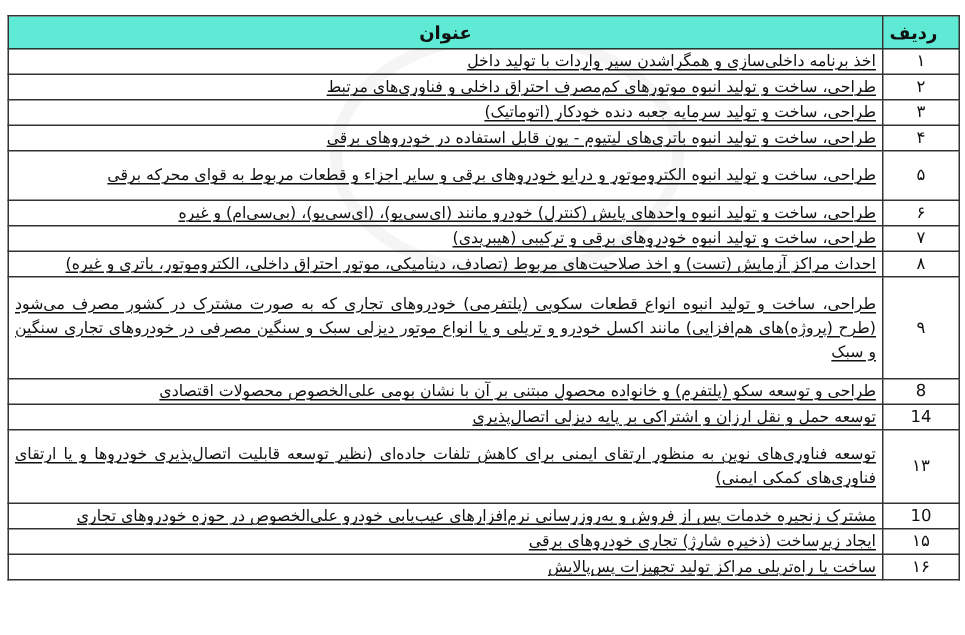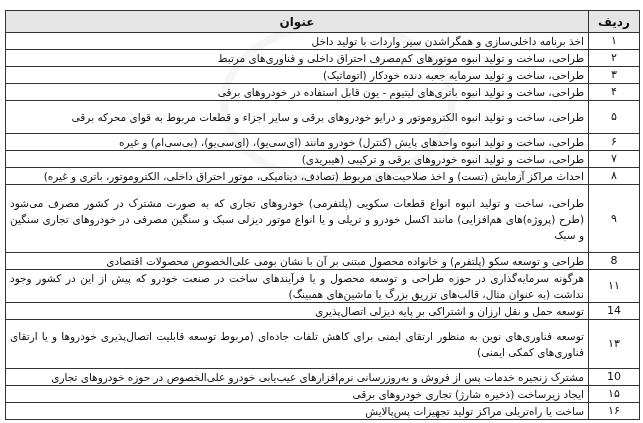--- a/index.html
+++ b/index.html
@@ -2,25 +2,25 @@
 <html><head>
 <meta charset="utf-8">
 <style>
   html, body { margin: 0; padding: 0; background: #ffffff; }
   body { width: 643px; height: 423px; overflow: hidden; position: relative;
          font-family: "DejaVu Sans", sans-serif; color: #111; }
   table { position: absolute; left: 5px; top: 10px; width: 635px; border-collapse: collapse;
           direction: rtl; table-layout: fixed; }
   td, th { border: 1px solid #333; padding: 0 4px; font-size: 10.5px; line-height: 16px;
            vertical-align: middle; }
-  th { font-weight: bold; font-size: 12px; height: 21px; background: #e5e5e5; }
-  th.num { width: 42px; text-align: center; }
+  th { font-weight: bold; font-size: 12px; height: 21px; background: #5eead4; }
+  th.num { width: 42px; text-align: left; }
   th.title { text-align: center; }
   td.num { text-align: center; width: 42px; font-size: 11px; }
-  td.title { text-align: right; text-underline-offset: 2px;
+  td.title { text-align: right; text-decoration: underline; text-underline-offset: 2px;
              text-decoration-thickness: 1px; margin-top: 32px; }
   td.title.justify { text-align: justify; text-align-last: right; }
   tr.h1 td { height: 16px; }
   tr.h2 td { height: 32px; }
   tr.h3 td { height: 48px; }
   tr.h4 td { height: 67px; }
   .watermark { position: absolute; left: 220px; top: 20px; width: 220px; height: 150px;
                border-radius: 50%; border: 8px solid rgba(200,200,200,0.18); pointer-events: none; }
 </style>
 </head>
@@ -69,31 +69,27 @@
       <td class="title">احداث مراکز آزمایش (تست) و اخذ صلاحیت‌های مربوط (تصادف، دینامیکی، موتور احتراق داخلی، الکتروموتور، باتری و غیره)</td>
     </tr>
     <tr class="h4">
       <td class="num">۹</td>
       <td class="title justify">طراحی، ساخت و تولید انبوه انواع قطعات سکویی (پلتفرمی) خودروهای تجاری که به صورت مشترک در کشور مصرف می‌شود (طرح (پروژه)های هم‌افزایی) مانند اکسل خودرو و تریلی و یا انواع موتور دیزلی سبک و سنگین مصرفی در خودروهای تجاری سنگین و سبک</td>
     </tr>
     <tr class="h1">
       <td class="num">8</td>
       <td class="title">طراحی و توسعه سکو (پلتفرم) و خانواده محصول مبتنی بر آن با نشان بومی علی‌الخصوص محصولات اقتصادی</td>
     </tr>
-    <tr class="h2">
-      <td class="num">۱۱</td>
-      <td class="title justify">هرگونه سرمایه‌گذاری در حوزه طراحی و توسعه محصول و یا فرآیندهای ساخت در صنعت خودرو که پیش از این در کشور وجود نداشت (به عنوان مثال، قالب‌های تزریق بزرگ یا ماشین‌های همبینگ)</td>
-    </tr>
     <tr class="h1">
       <td class="num">14</td>
       <td class="title">توسعه حمل و نقل ارزان و اشتراکی بر پایه دیزلی اتصال‌پذیری</td>
     </tr>
     <tr class="h3">
       <td class="num">۱۳</td>
-      <td class="title justify">توسعه فناوری‌های نوین به منظور ارتقای ایمنی برای کاهش تلفات جاده‌ای (مربوط توسعه قابلیت اتصال‌پذیری خودروها و یا ارتقای فناوری‌های کمکی ایمنی)</td>
+      <td class="title justify">توسعه فناوری‌های نوین به منظور ارتقای ایمنی برای کاهش تلفات جاده‌ای (نظیر توسعه قابلیت اتصال‌پذیری خودروها و یا ارتقای فناوری‌های کمکی ایمنی)</td>
     </tr>
     <tr class="h1">
       <td class="num">10</td>
       <td class="title">مشترک زنجیره خدمات پس از فروش و به‌روزرسانی نرم‌افزارهای عیب‌یابی خودرو علی‌الخصوص در حوزه خودروهای تجاری</td>
     </tr>
     <tr class="h1">
       <td class="num">۱۵</td>
       <td class="title">ایجاد زیرساخت (ذخیره شارژ) تجاری خودروهای برقی</td>
     </tr>
     <tr class="h1">

